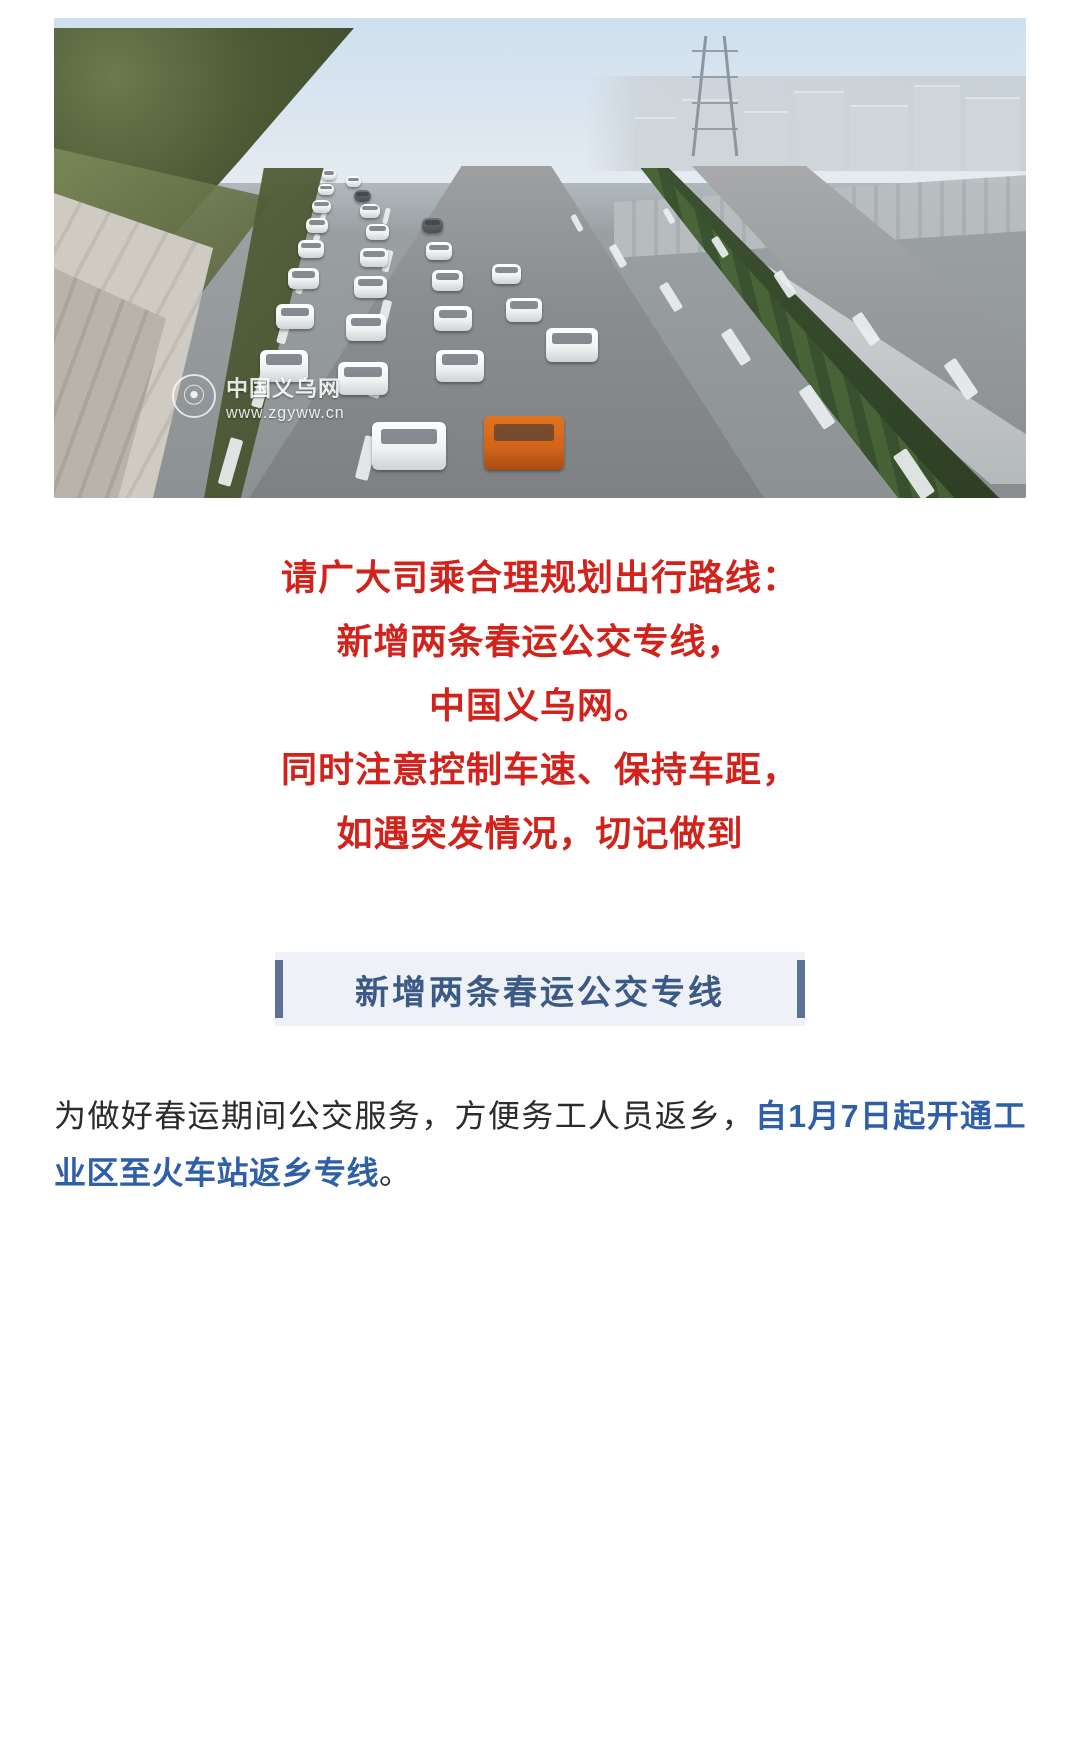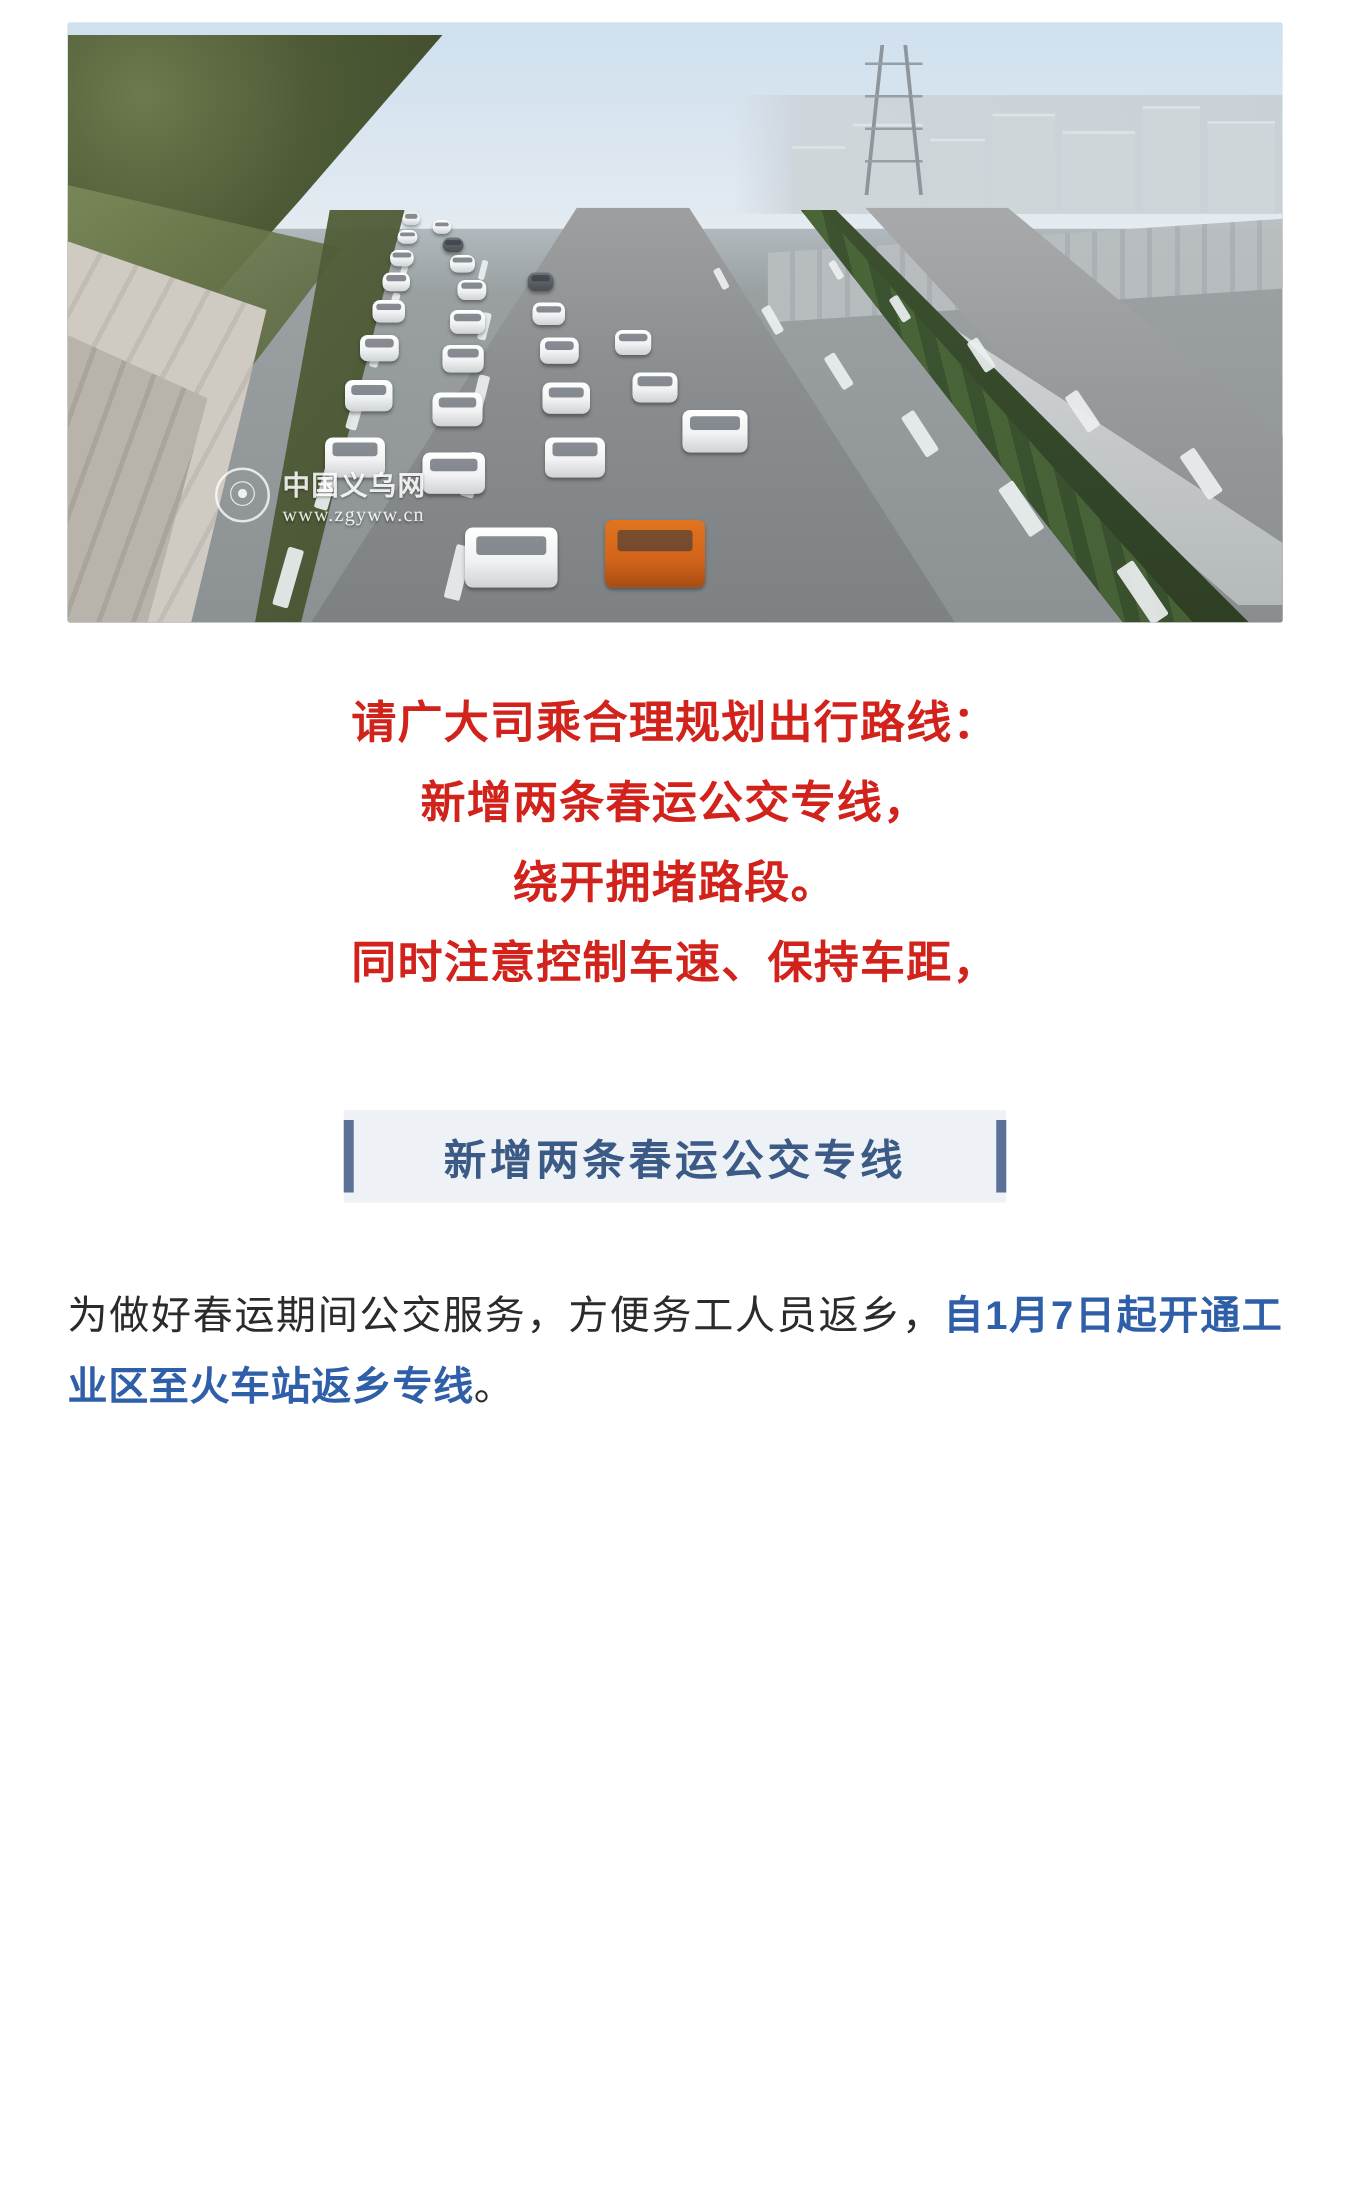--- a/index.html
+++ b/index.html
@@ -147,21 +147,21 @@
     position: absolute; left: 118px; top: 352px;
     display: flex; align-items: center; gap: 10px;
     opacity: .85;
   }
   .wm-logo {
     width: 40px; height: 40px; border-radius: 50%;
     border: 2px solid rgba(255,255,255,.9);
     display: flex; align-items: center; justify-content: center;
     color: #fff; font-size: 22px; line-height: 1;
   }
-  .wm-text { color: #fff; text-shadow: 0 1px 2px rgba(0,0,0,.5); font-family: Liberation Serif, serif; }
+  .wm-text { color: #fff; text-shadow: 0 1px 2px rgba(0,0,0,.5); }
   .wm-main { font-size: 22px; font-weight: 700; letter-spacing: 1px; }
   .wm-sub { font-size: 16px; letter-spacing: 1px; margin-top: 2px; }
 
   
   .notice {
     margin: 48px 0 0 0;
     text-align: center;
     color: #d1221b;
     font-size: 36px;
     font-weight: 700;
@@ -301,22 +301,23 @@
       <div class="wm-text">
         <div class="wm-main">中国义乌网</div>
         <div class="wm-sub">www.zgyww.cn</div>
       </div>
     </div>
   </div>
 
   <div class="notice">
     <p>请广大司乘合理规划出行路线：</p>
     <p>新增两条春运公交专线，</p>
-    <p>绕开拥堵路段。</p>
+    <p>中国义乌网。</p>
     <p>同时注意控制车速、保持车距，</p>
+    <p>如遇突发情况，切记做到</p>
   </div>
 
   <div class="section-head">
     <span class="bar left"></span>
     <h2>新增两条春运公交专线</h2>
     <span class="bar right"></span>
   </div>
 
   <p class="body-text"><span>为做好春运期间公交服务，方便务工人员返乡，</span><span class="hl">自1月7日起开通工业区至火车站返乡专线</span><span>。</span></p>
 

